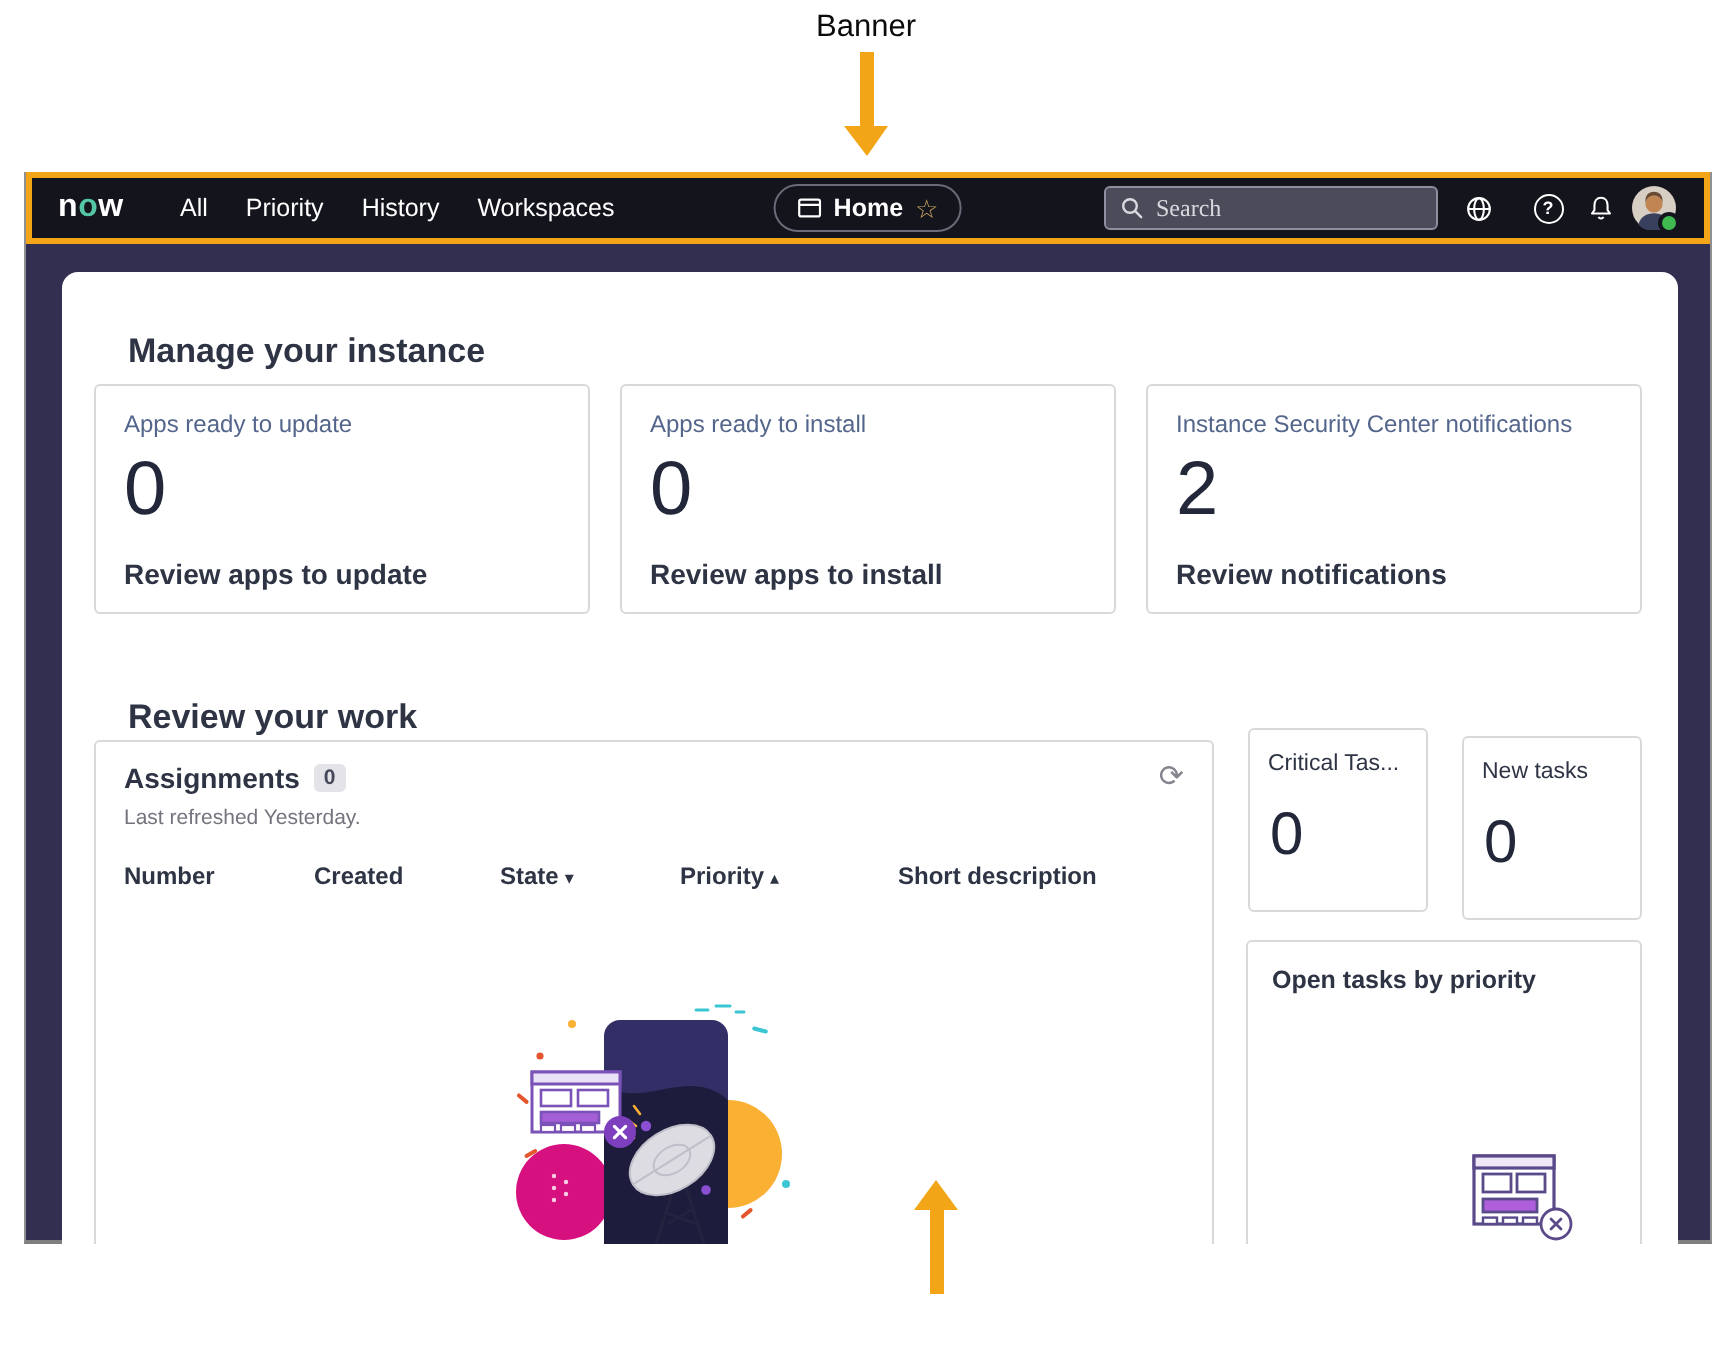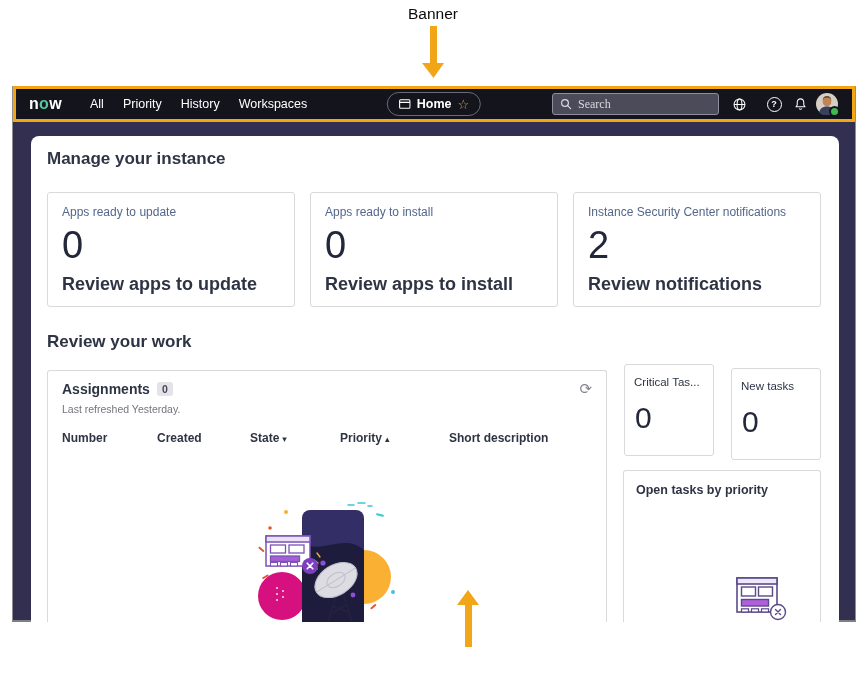--- a/index.html
+++ b/index.html
@@ -42,29 +42,29 @@
   .icon-globe{left:714px;} .icon-help{left:749px;} .icon-bell{left:775px;}
   .icon-circle{width:13px;height:13px;border:1.2px solid #fff;border-radius:50%;display:flex;align-items:center;
                justify-content:center;font-size:9px;color:#fff;font-weight:bold;line-height:1;}
   .avatar{position:absolute;left:800px;top:50%;transform:translateY(-50%);width:22px;height:22px;border-radius:50%;cursor:pointer;}
   .avatar .dot{position:absolute;right:-2px;bottom:-2px;width:7px;height:7px;border-radius:50%;
                background:#3FB950;border:2px solid #14141D;}
 
   
   .content-frame{position:absolute;left:18px;top:50px;width:808px;height:486px;background:#fff;
                  border-radius:8px 8px 0 0;overflow:hidden;}
-  .h-section{position:absolute;margin:0;font-size:17px;font-weight:bold;color:#2E3444;}
+  .h-section{position:absolute;margin:17px;font-size:17px;font-weight:bold;color:#2E3444;}
   .h-manage{left:16px;top:13px;} .h-review{left:16px;top:196px;}
 
   .cards-row{position:absolute;left:16px;top:56px;display:flex;gap:15px;}
   .stat-card{position:relative;width:248px;height:115px;box-sizing:border-box;background:#fff;
              border:1px solid #D9D9D9;border-radius:3px;padding:12px 14px;}
   .card-title{font-size:12px;color:#54668C;}
   .card-value{position:absolute;left:14px;top:32px;font-size:38px;font-weight:300;color:#23273A;line-height:1.1;}
-  .card-link{position:absolute;left:14px;bottom:11px;font-size:18px;font-weight:bold;color:#2E3444;
+  .card-link{position:absolute;left:14px;bottom:11px;font-size:14px;font-weight:bold;color:#2E3444;
              text-decoration:none;cursor:pointer;}
 
   .assignments{position:absolute;left:16px;top:234px;width:560px;height:252px;box-sizing:border-box;background:#fff;
                border:1px solid #D9D9D9;border-bottom:none;border-radius:3px 3px 0 0;overflow:hidden;}
   .asg-title{position:absolute;left:14px;top:10px;display:flex;align-items:center;gap:7px;
              font-size:14px;font-weight:bold;color:#2E3444;}
   .badge{background:#E3E3E8;border-radius:3px;padding:1px 5px;font-size:10.5px;font-weight:bold;color:#44485A;}
   .asg-sub{position:absolute;left:14px;top:32px;font-size:10.5px;color:#74747E;}
   .refresh-btn{position:absolute;right:12px;top:8px;background:none;border:none;font-size:15px;color:#85858F;
                cursor:pointer;padding:2px;line-height:1;}

